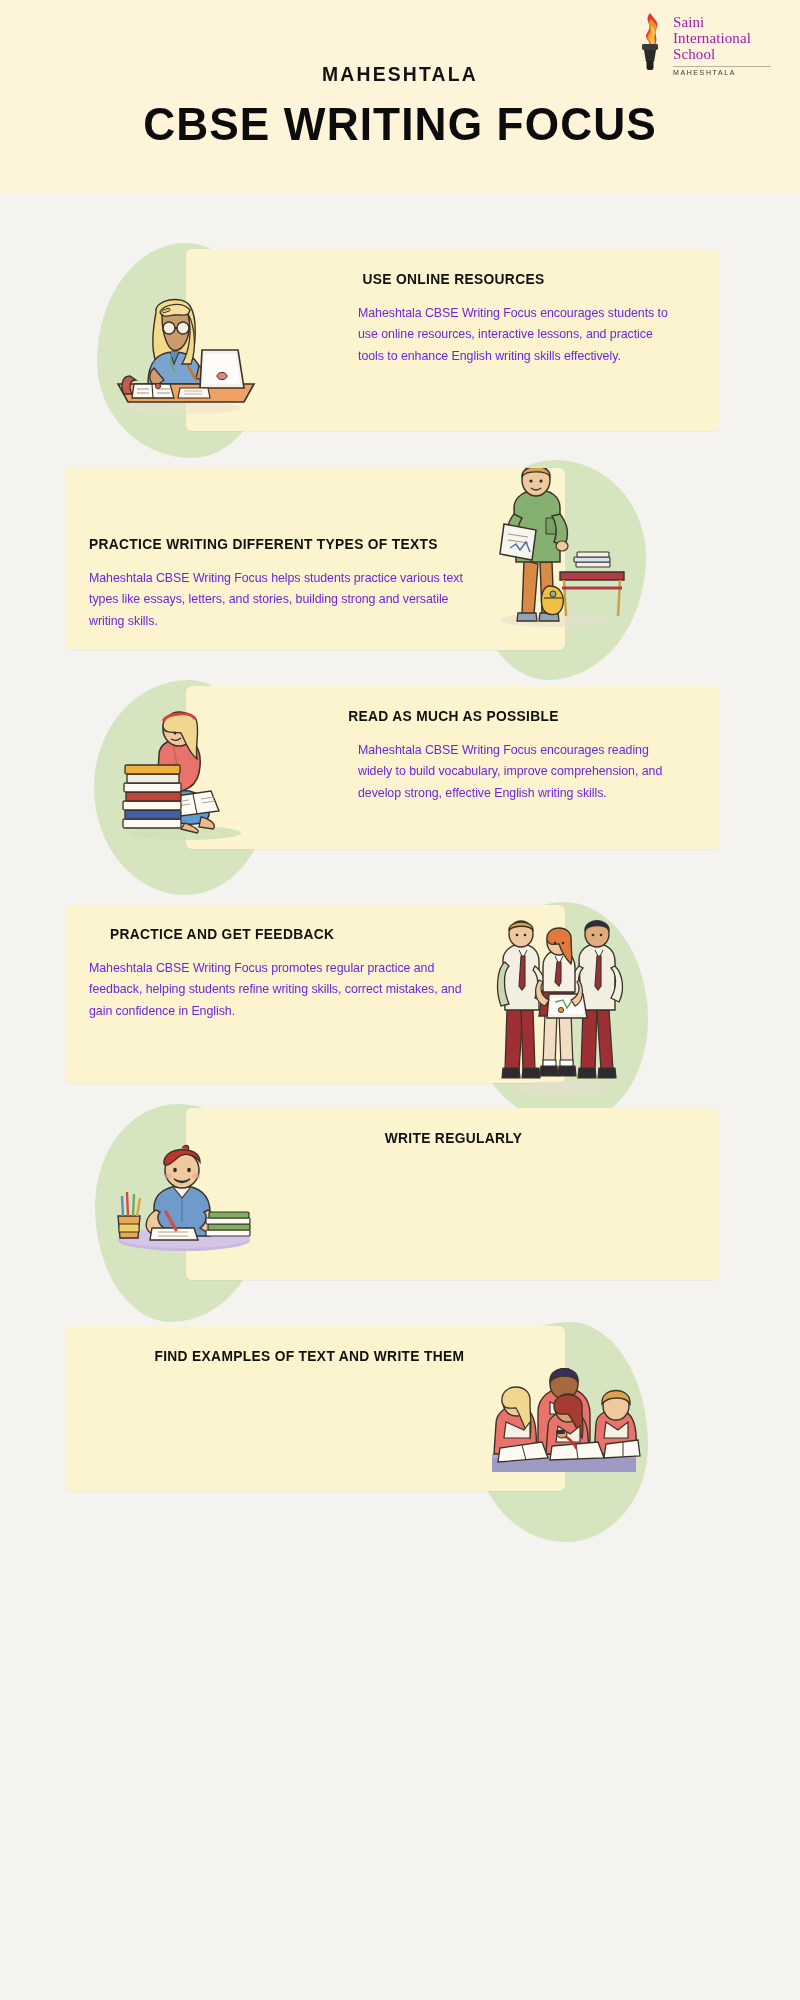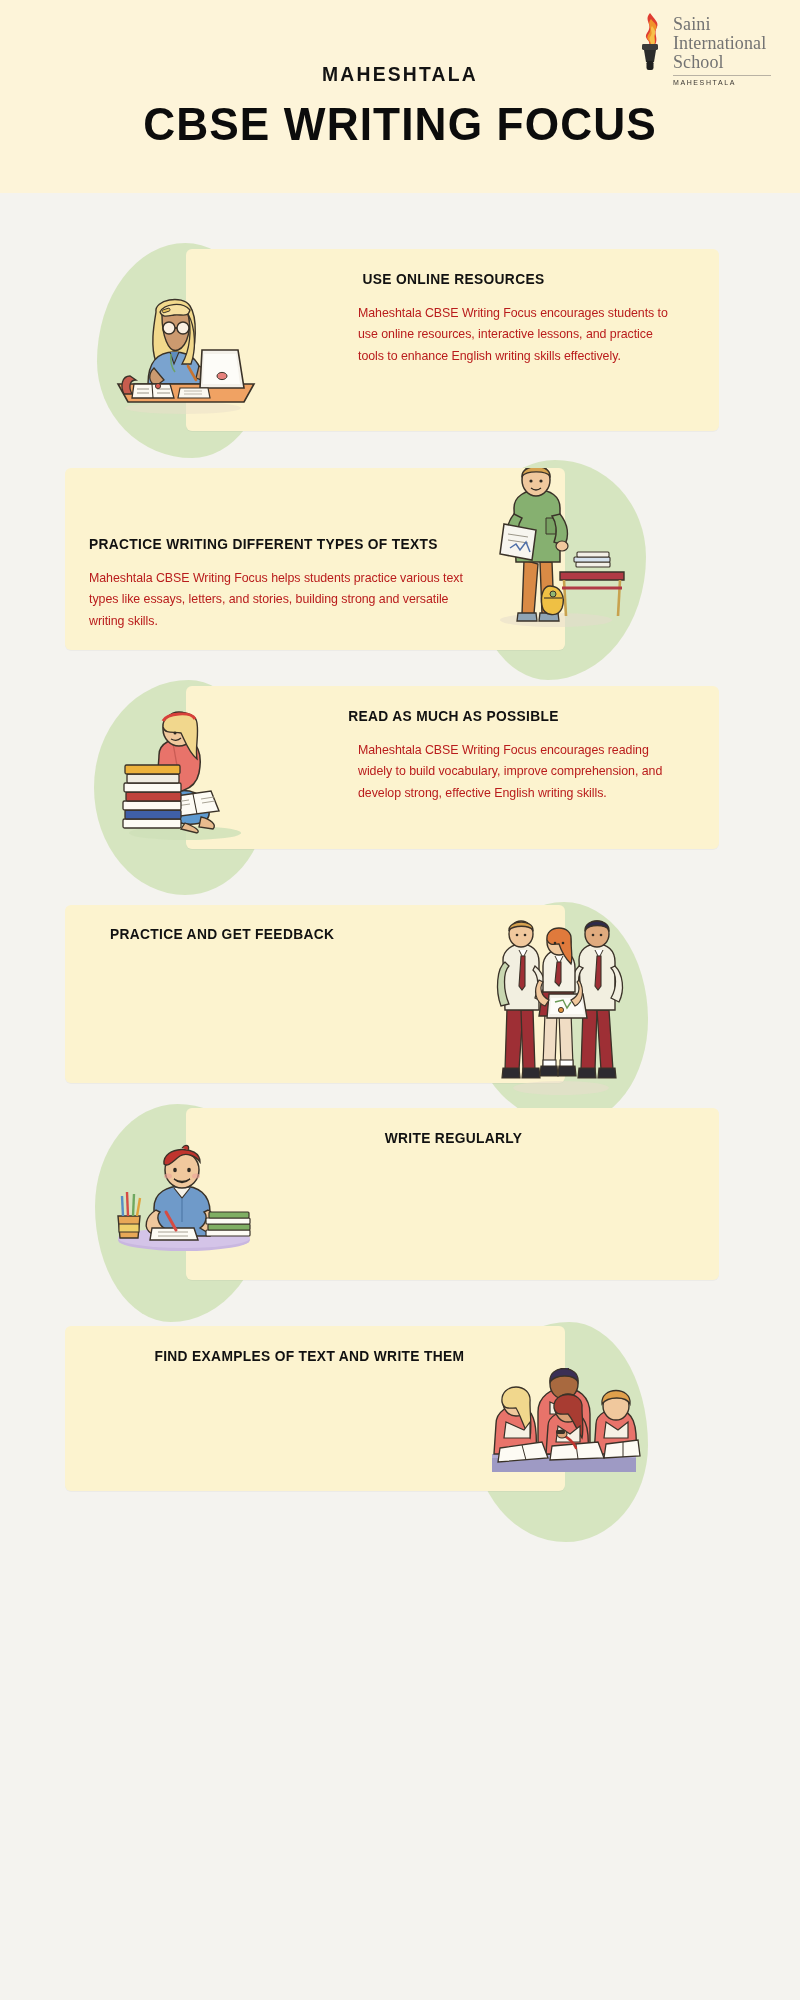--- a/index.html
+++ b/index.html
@@ -43,22 +43,22 @@
     height: 60px;
     flex: 0 0 34px;
     position: relative;
   }
   .logo-text {
     padding-top: 3px;
     line-height: 1.06;
   }
   .logo-text .ln {
     font-family: "Liberation Serif", serif;
-    font-size: 18px;
-    color: #737373;
+    font-size: 15px;
+    color: #a21caf;
     letter-spacing: .1px;
     display: block;
   }
   .logo-rule {
     width: 98px;
     height: 1px;
     background: #b9b2a4;
     margin: 3px 0 2.5px 0;
   }
   .logo-sub {
@@ -132,21 +132,21 @@
     transform-origin: left center;
     margin-bottom: 16px;
     white-space: nowrap;
   }
   .card-title.center { transform-origin: center center; }
 
   .card-body {
     font-family: "Liberation Sans", sans-serif;
     font-size: 12.4px;
     line-height: 1.72;
-    color: #b91c1c;
+    color: #6d28d9;
     letter-spacing: -.05px;
   }
 
   
   .illus {
     position: absolute;
     z-index: 4;
   }
   .illus svg { display: block; }
 
@@ -404,20 +404,21 @@
         <path d="M64 82 L72 80 L76 88 L80 82" stroke="#6a9a55" stroke-width="1.4" fill="none"></path>
         <circle cx="70" cy="90" r="2.6" fill="#e0913a" stroke="#3a3228" stroke-width=".9"></circle>
 
         <path d="M48 60 C42 70, 44 82, 54 86 L58 80 C50 76, 48 68, 52 62 Z" fill="#f0c89d" stroke="#3a3228" stroke-width="1.2"></path>
         <path d="M88 60 C94 70, 92 82, 84 86 L80 80 C88 76, 90 68, 86 62 Z" fill="#f0c89d" stroke="#3a3228" stroke-width="1.2"></path>
       </svg>
     </div>
 
     <div class="txtcol" style="left:8px; top:-54px; width:450px;">
       <div class="card-title" style="padding-left:22px;">PRACTICE AND GET FEEDBACK</div>
+      <div class="card-body" style="padding-right:60px;">Maheshtala CBSE Writing Focus promotes regular practice and feedback, helping students refine writing skills, correct mistakes, and gain confidence in English.</div>
     </div>
   </div>
 
   <div class="card" style="top:1180px;">
     <div class="blob b2" style="left:14px; top:-76px; width:172px; height:218px;"></div>
     <div class="panel" style="left:105px; top:-72px; width:533px; height:172px;"></div>
 
     <div class="illus" style="left:27px; top:-36px;">
       <svg width="152" height="112" viewBox="0 0 152 112">
 

